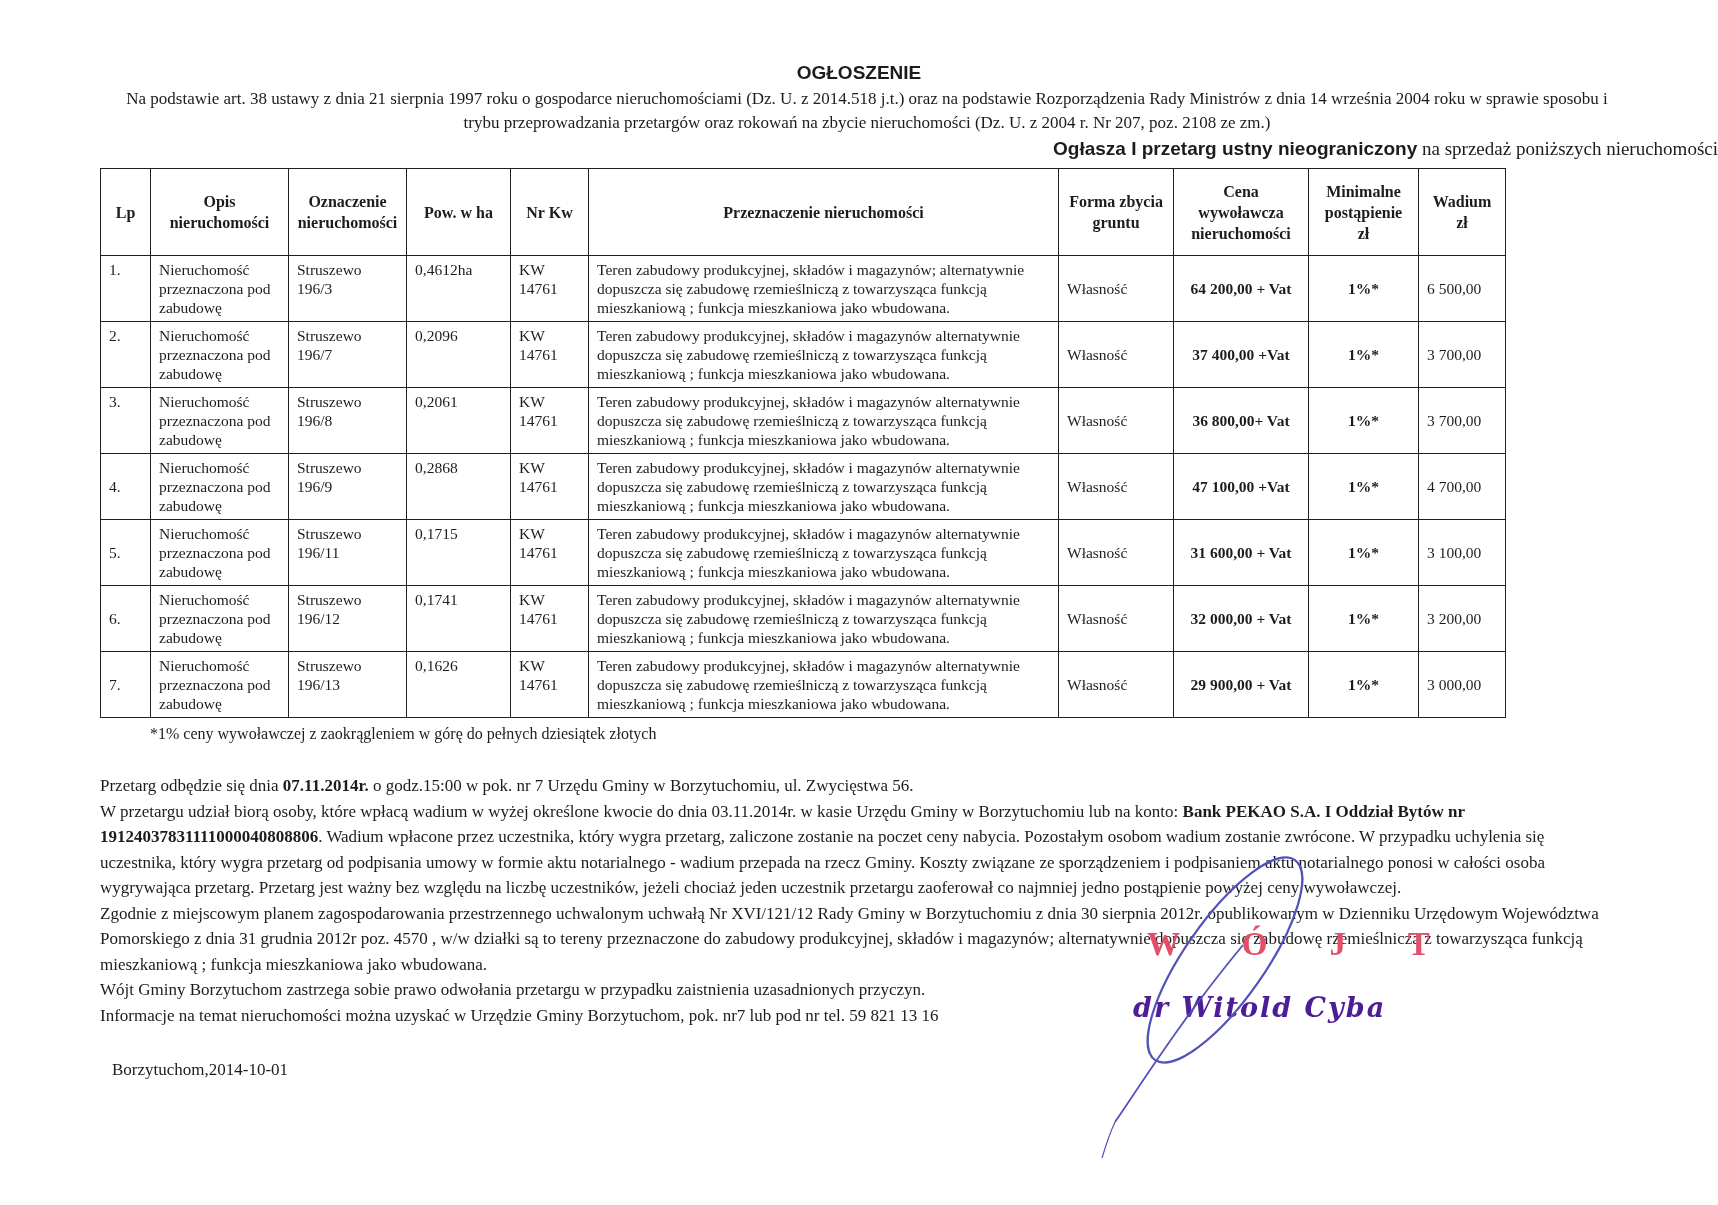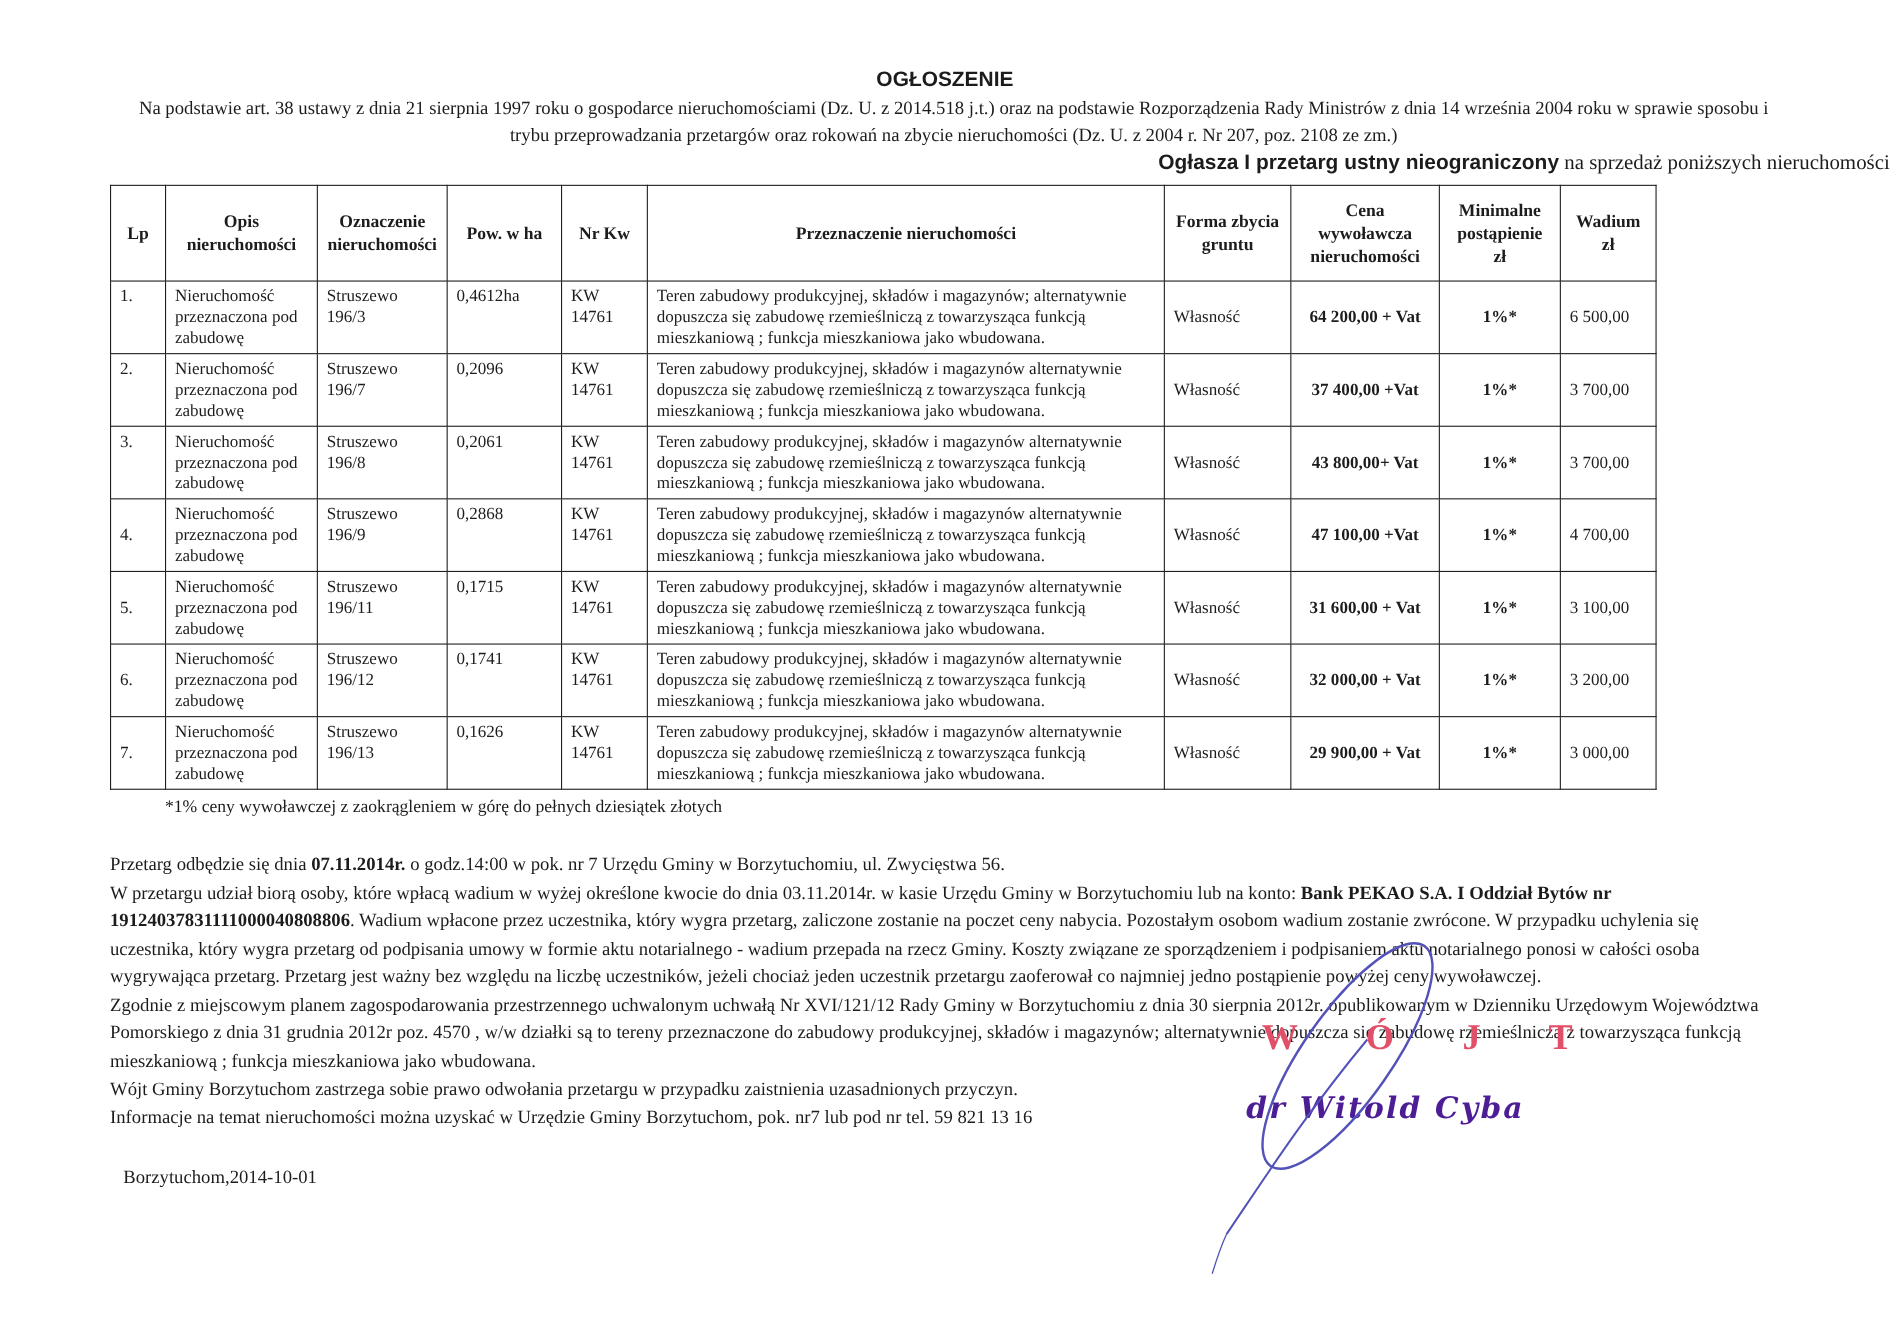--- a/index.html
+++ b/index.html
@@ -143,21 +143,21 @@
         <tr>
           <td class="cell-lp v-top">3.</td>
           <td class="v-top">Nieruchomość przeznaczona pod zabudowę</td>
           <td class="v-top pre">Struszewo
 196/8</td>
           <td class="v-top">0,2061</td>
           <td class="v-top pre">KW
 14761</td>
           <td class="v-top">Teren zabudowy produkcyjnej, składów i magazynów alternatywnie dopuszcza się zabudowę rzemieślniczą z towarzysząca funkcją mieszkaniową ; funkcja mieszkaniowa jako wbudowana.</td>
           <td class="v-mid cell-forma">Własność</td>
-          <td class="v-mid cell-cena">43 800,00+ Vat</td>
+          <td class="v-mid cell-cena">36 800,00+ Vat</td>
           <td class="v-mid cell-post">1%*</td>
           <td class="v-mid cell-wadium">3 700,00</td>
         </tr>
         <tr>
           <td class="cell-lp v-mid">4.</td>
           <td class="v-top">Nieruchomość przeznaczona pod zabudowę</td>
           <td class="v-top pre">Struszewo
 196/9</td>
           <td class="v-top">0,2868</td>
           <td class="v-top pre">KW
@@ -209,21 +209,21 @@
           <td class="v-mid cell-cena">29 900,00 + Vat</td>
           <td class="v-mid cell-post">1%*</td>
           <td class="v-mid cell-wadium">3 000,00</td>
         </tr>
       </tbody>
   </table>
 
   <div class="footnote">*1% ceny  wywoławczej  z zaokrągleniem w górę do pełnych dziesiątek złotych</div>
 
   <div class="bodytext">
-      <p><span>Przetarg odbędzie się  dnia </span><span class="b">07.11.2014r.</span><span> o godz.14:00   w  pok. nr 7 Urzędu Gminy w Borzytuchomiu, ul. Zwycięstwa 56.</span></p>
+      <p><span>Przetarg odbędzie się  dnia </span><span class="b">07.11.2014r.</span><span> o godz.15:00   w  pok. nr 7 Urzędu Gminy w Borzytuchomiu, ul. Zwycięstwa 56.</span></p>
       <p><span>W przetargu udział biorą osoby, które wpłacą wadium w wyżej określone kwocie do dnia 03.11.2014r.  w kasie  Urzędu Gminy w Borzytuchomiu lub na konto: </span><span class="b">Bank PEKAO S.A. I Oddział Bytów nr 19124037831111000040808806</span><span>. Wadium wpłacone przez uczestnika, który wygra przetarg, zaliczone zostanie na poczet ceny nabycia. Pozostałym osobom wadium zostanie zwrócone.  W przypadku uchylenia się uczestnika, który wygra przetarg od podpisania umowy w formie aktu notarialnego - wadium przepada na rzecz Gminy. Koszty  związane ze sporządzeniem i podpisaniem aktu notarialnego ponosi w całości osoba wygrywająca przetarg. Przetarg jest ważny bez względu na liczbę uczestników, jeżeli chociaż jeden uczestnik przetargu zaoferował co najmniej jedno postąpienie powyżej ceny wywoławczej.</span></p>
       <p><span>Zgodnie z miejscowym planem zagospodarowania  przestrzennego  uchwalonym uchwałą Nr XVI/121/12 Rady Gminy w Borzytuchomiu z dnia 30 sierpnia 2012r. opublikowanym w Dzienniku Urzędowym Województwa Pomorskiego z dnia 31 grudnia 2012r poz. 4570 , w/w działki są to tereny  przeznaczone do  zabudowy produkcyjnej, składów i magazynów; alternatywnie dopuszcza się zabudowę rzemieślniczą z towarzysząca funkcją mieszkaniową ; funkcja mieszkaniowa jako wbudowana.</span></p>
       <p><span>Wójt Gminy Borzytuchom zastrzega sobie prawo odwołania przetargu w przypadku zaistnienia uzasadnionych przyczyn.</span></p>
       <p><span>Informacje na temat nieruchomości można uzyskać w Urzędzie Gminy Borzytuchom, pok. nr7 lub pod nr tel. 59 821 13 16</span></p>
     </div>
 
   <div class="dateline">Borzytuchom,2014-10-01</div>
 
   <div class="signature">
     <div class="stamp-wojt" style="color: rgb(225, 79, 104);">W Ó J T</div>

